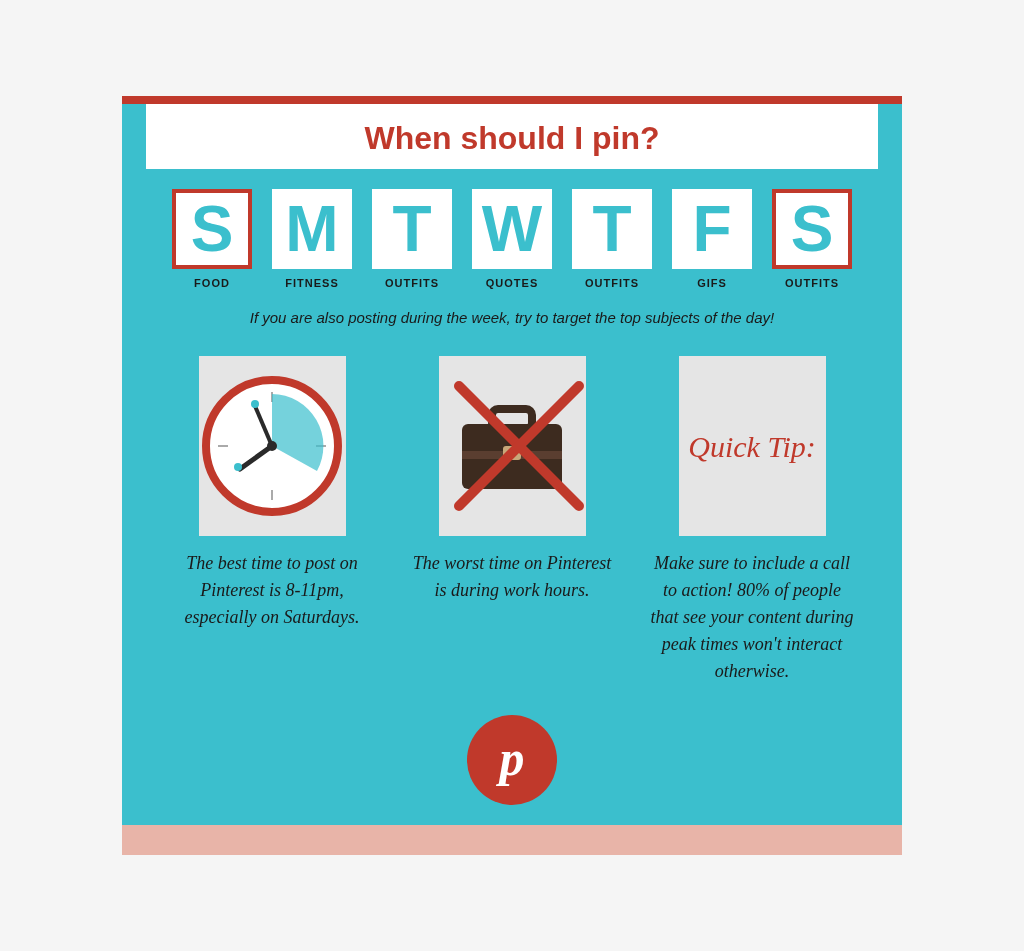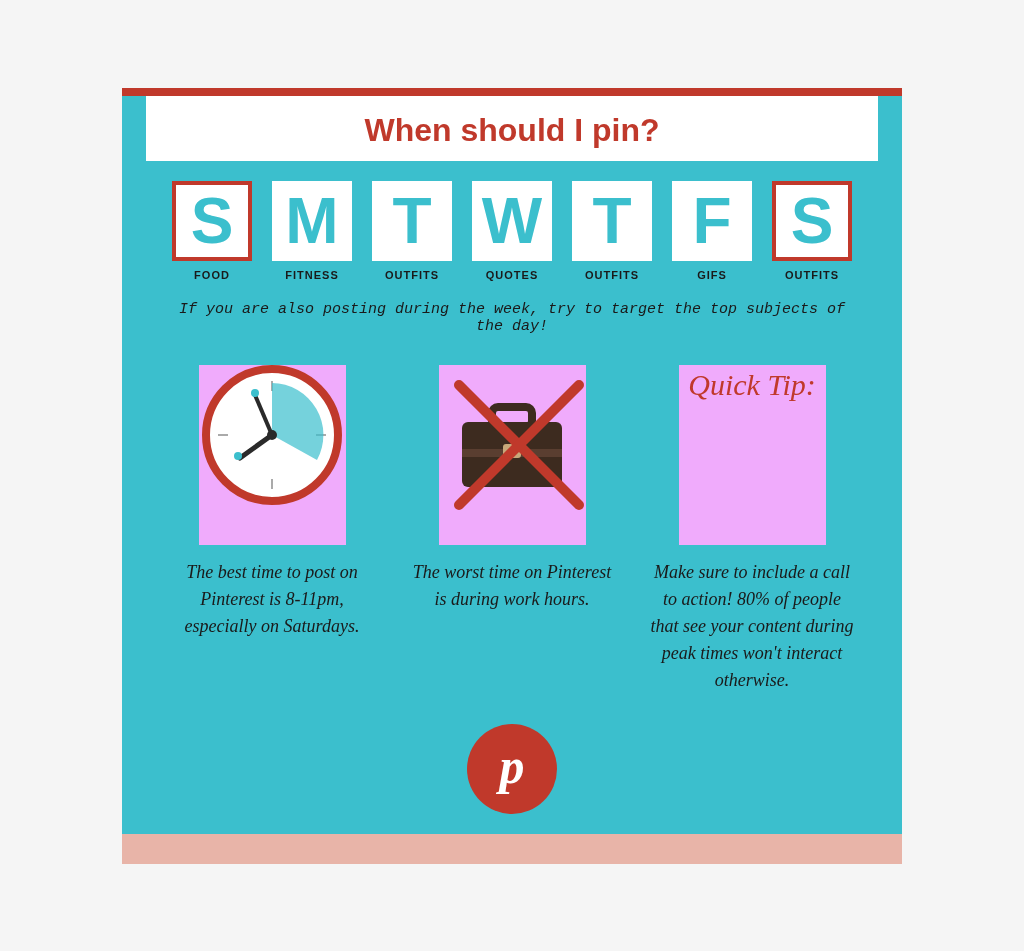--- a/index.html
+++ b/index.html
@@ -74,40 +74,41 @@
       text-align: center;
       font-family: Arial, sans-serif;
     }
     
     .subtitle {
       text-align: center;
       font-style: italic;
       font-size: 15px;
       color: #1a1a1a;
       padding: 10px 40px 20px;
-      font-family: Liberation Mono, monospace;
+      font-family: Liberation Sans, sans-serif;
     }
     
     .cards-section {
       display: flex;
       justify-content: space-around;
       padding: 10px 40px 20px;
       gap: 20px;
     }
     .card {
       flex: 1;
       display: flex;
       flex-direction: column;
       align-items: center;
     }
     .card-visual {
       width: 147px;
       height: 180px;
-      background: #f0abfc;
-      display: flex;
+      background: #e5e5e5;
+      display: flex;
+      align-items: center;
       justify-content: center;
       margin-bottom: 14px;
       position: relative;
     }
     .card-text {
       font-style: italic;
       font-size: 18px;
       color: #1a1a1a;
       text-align: center;
       line-height: 1.5;

